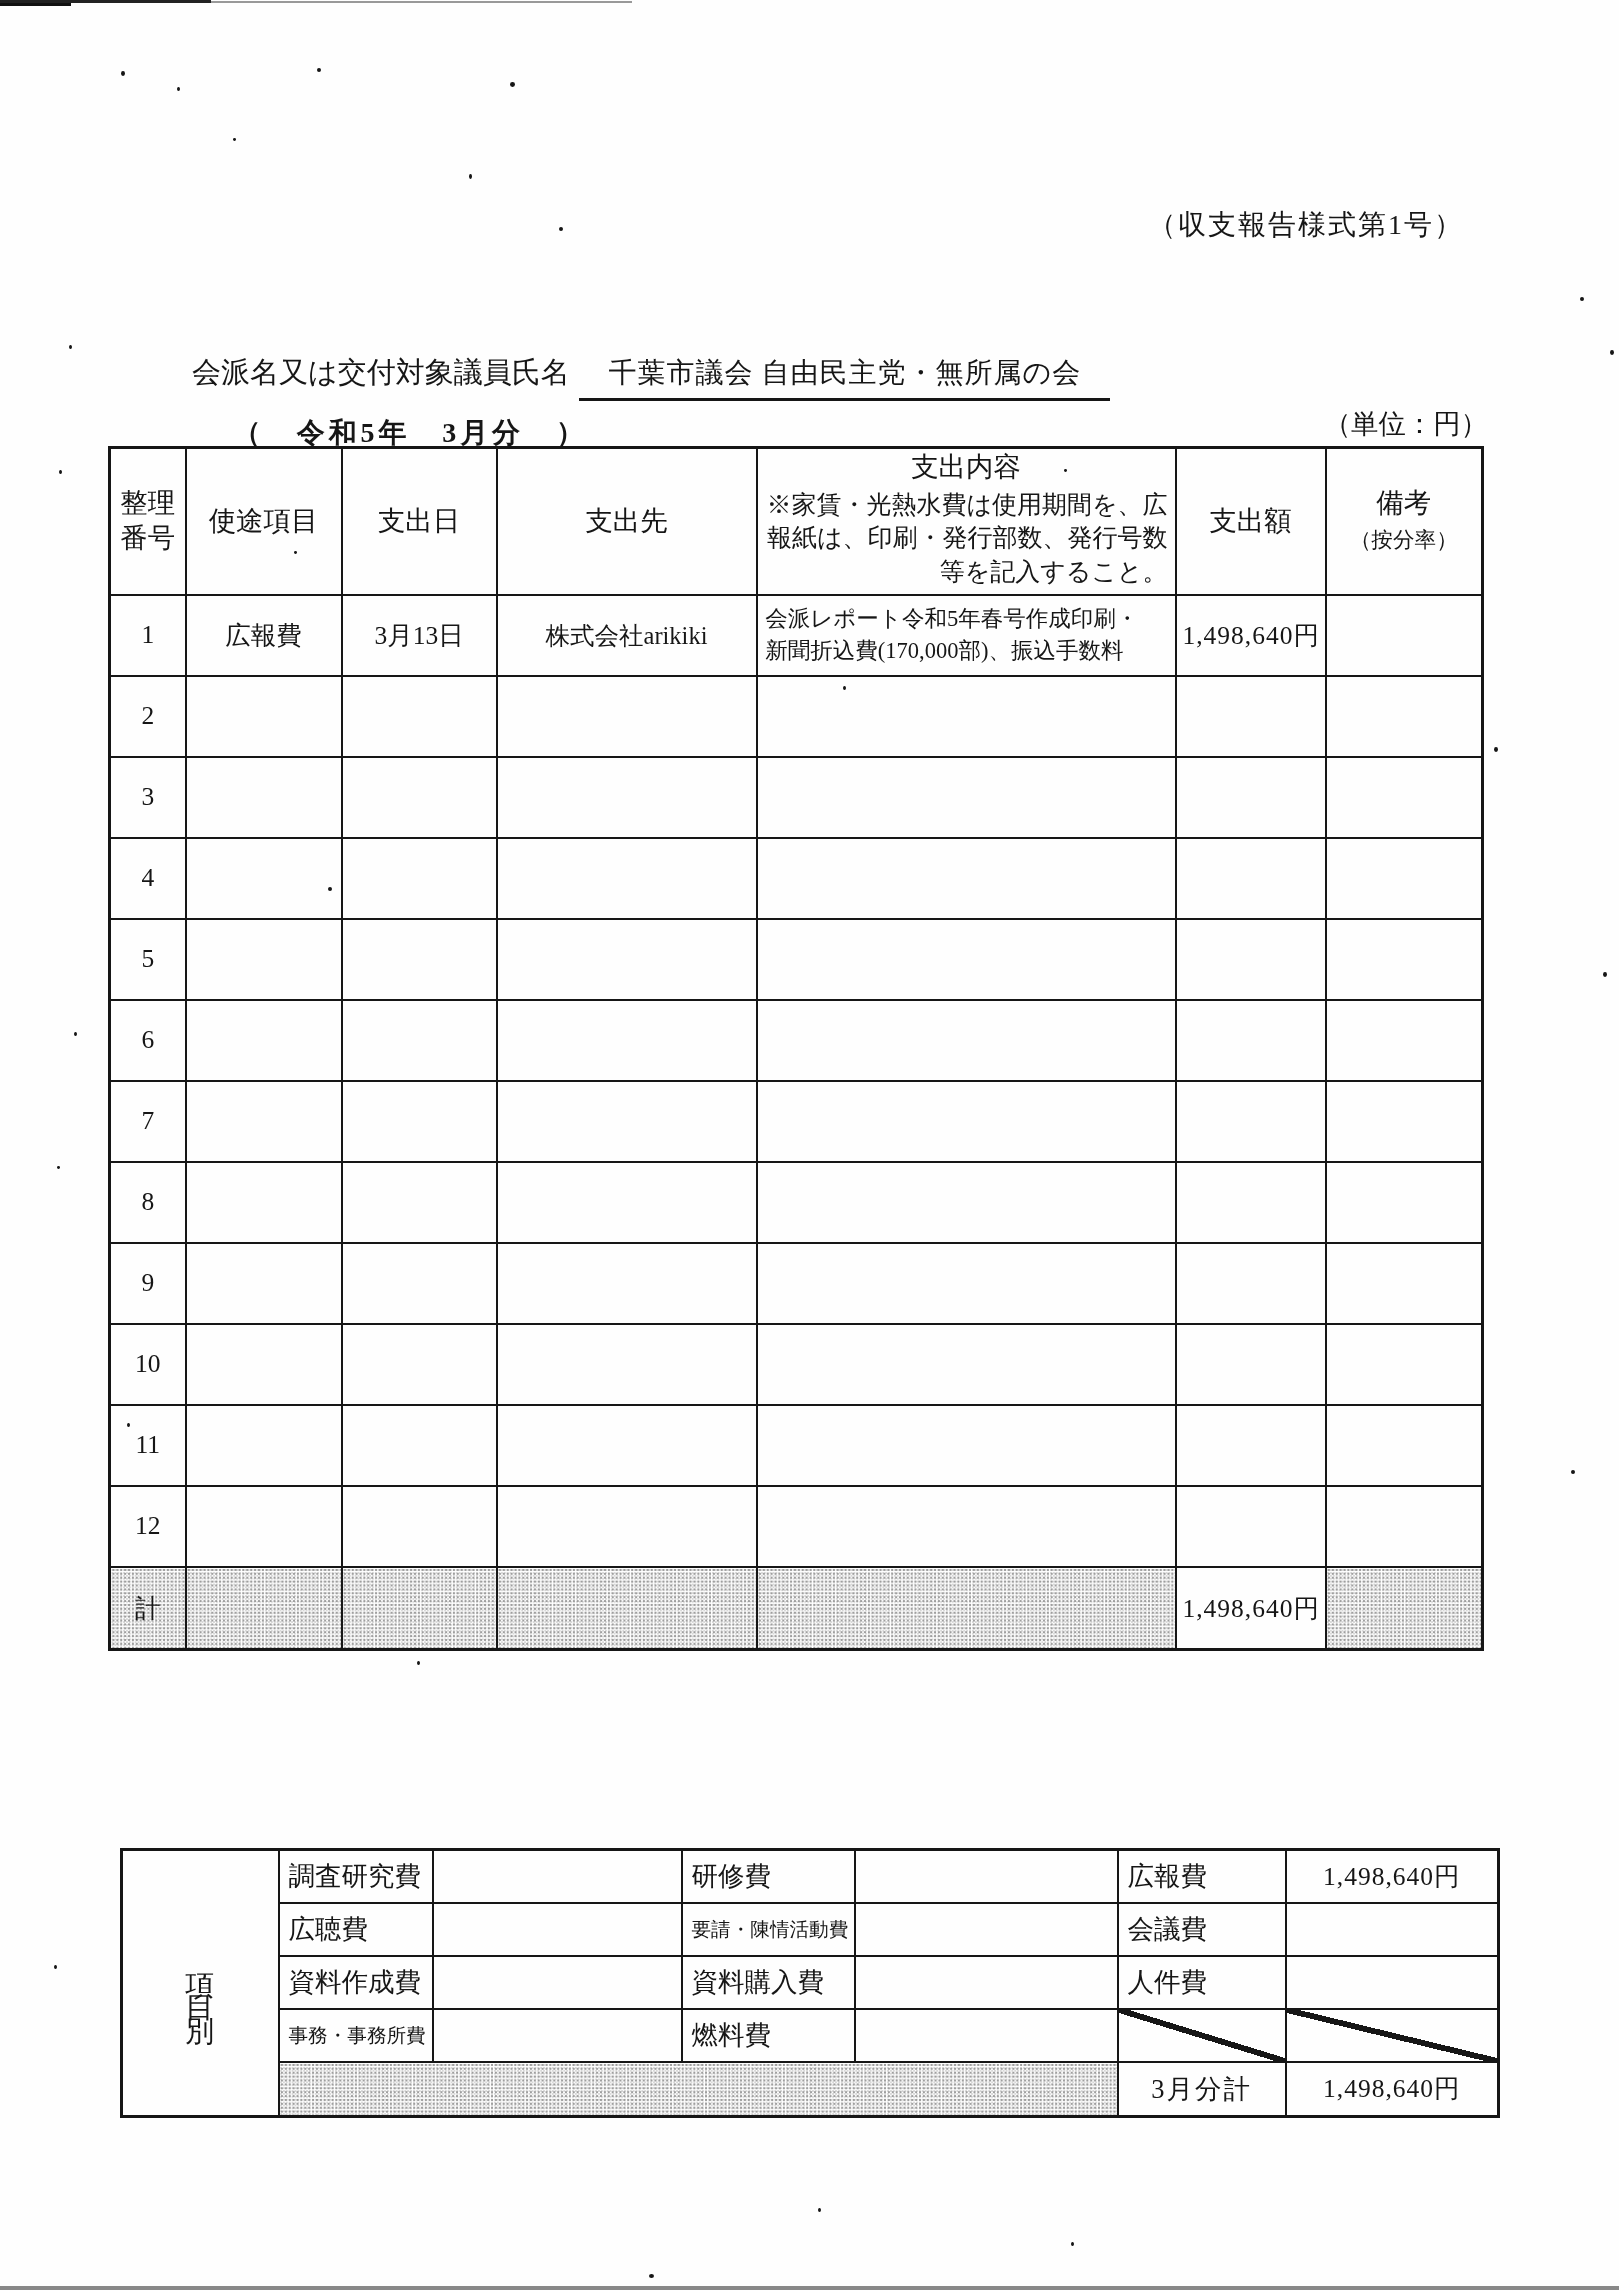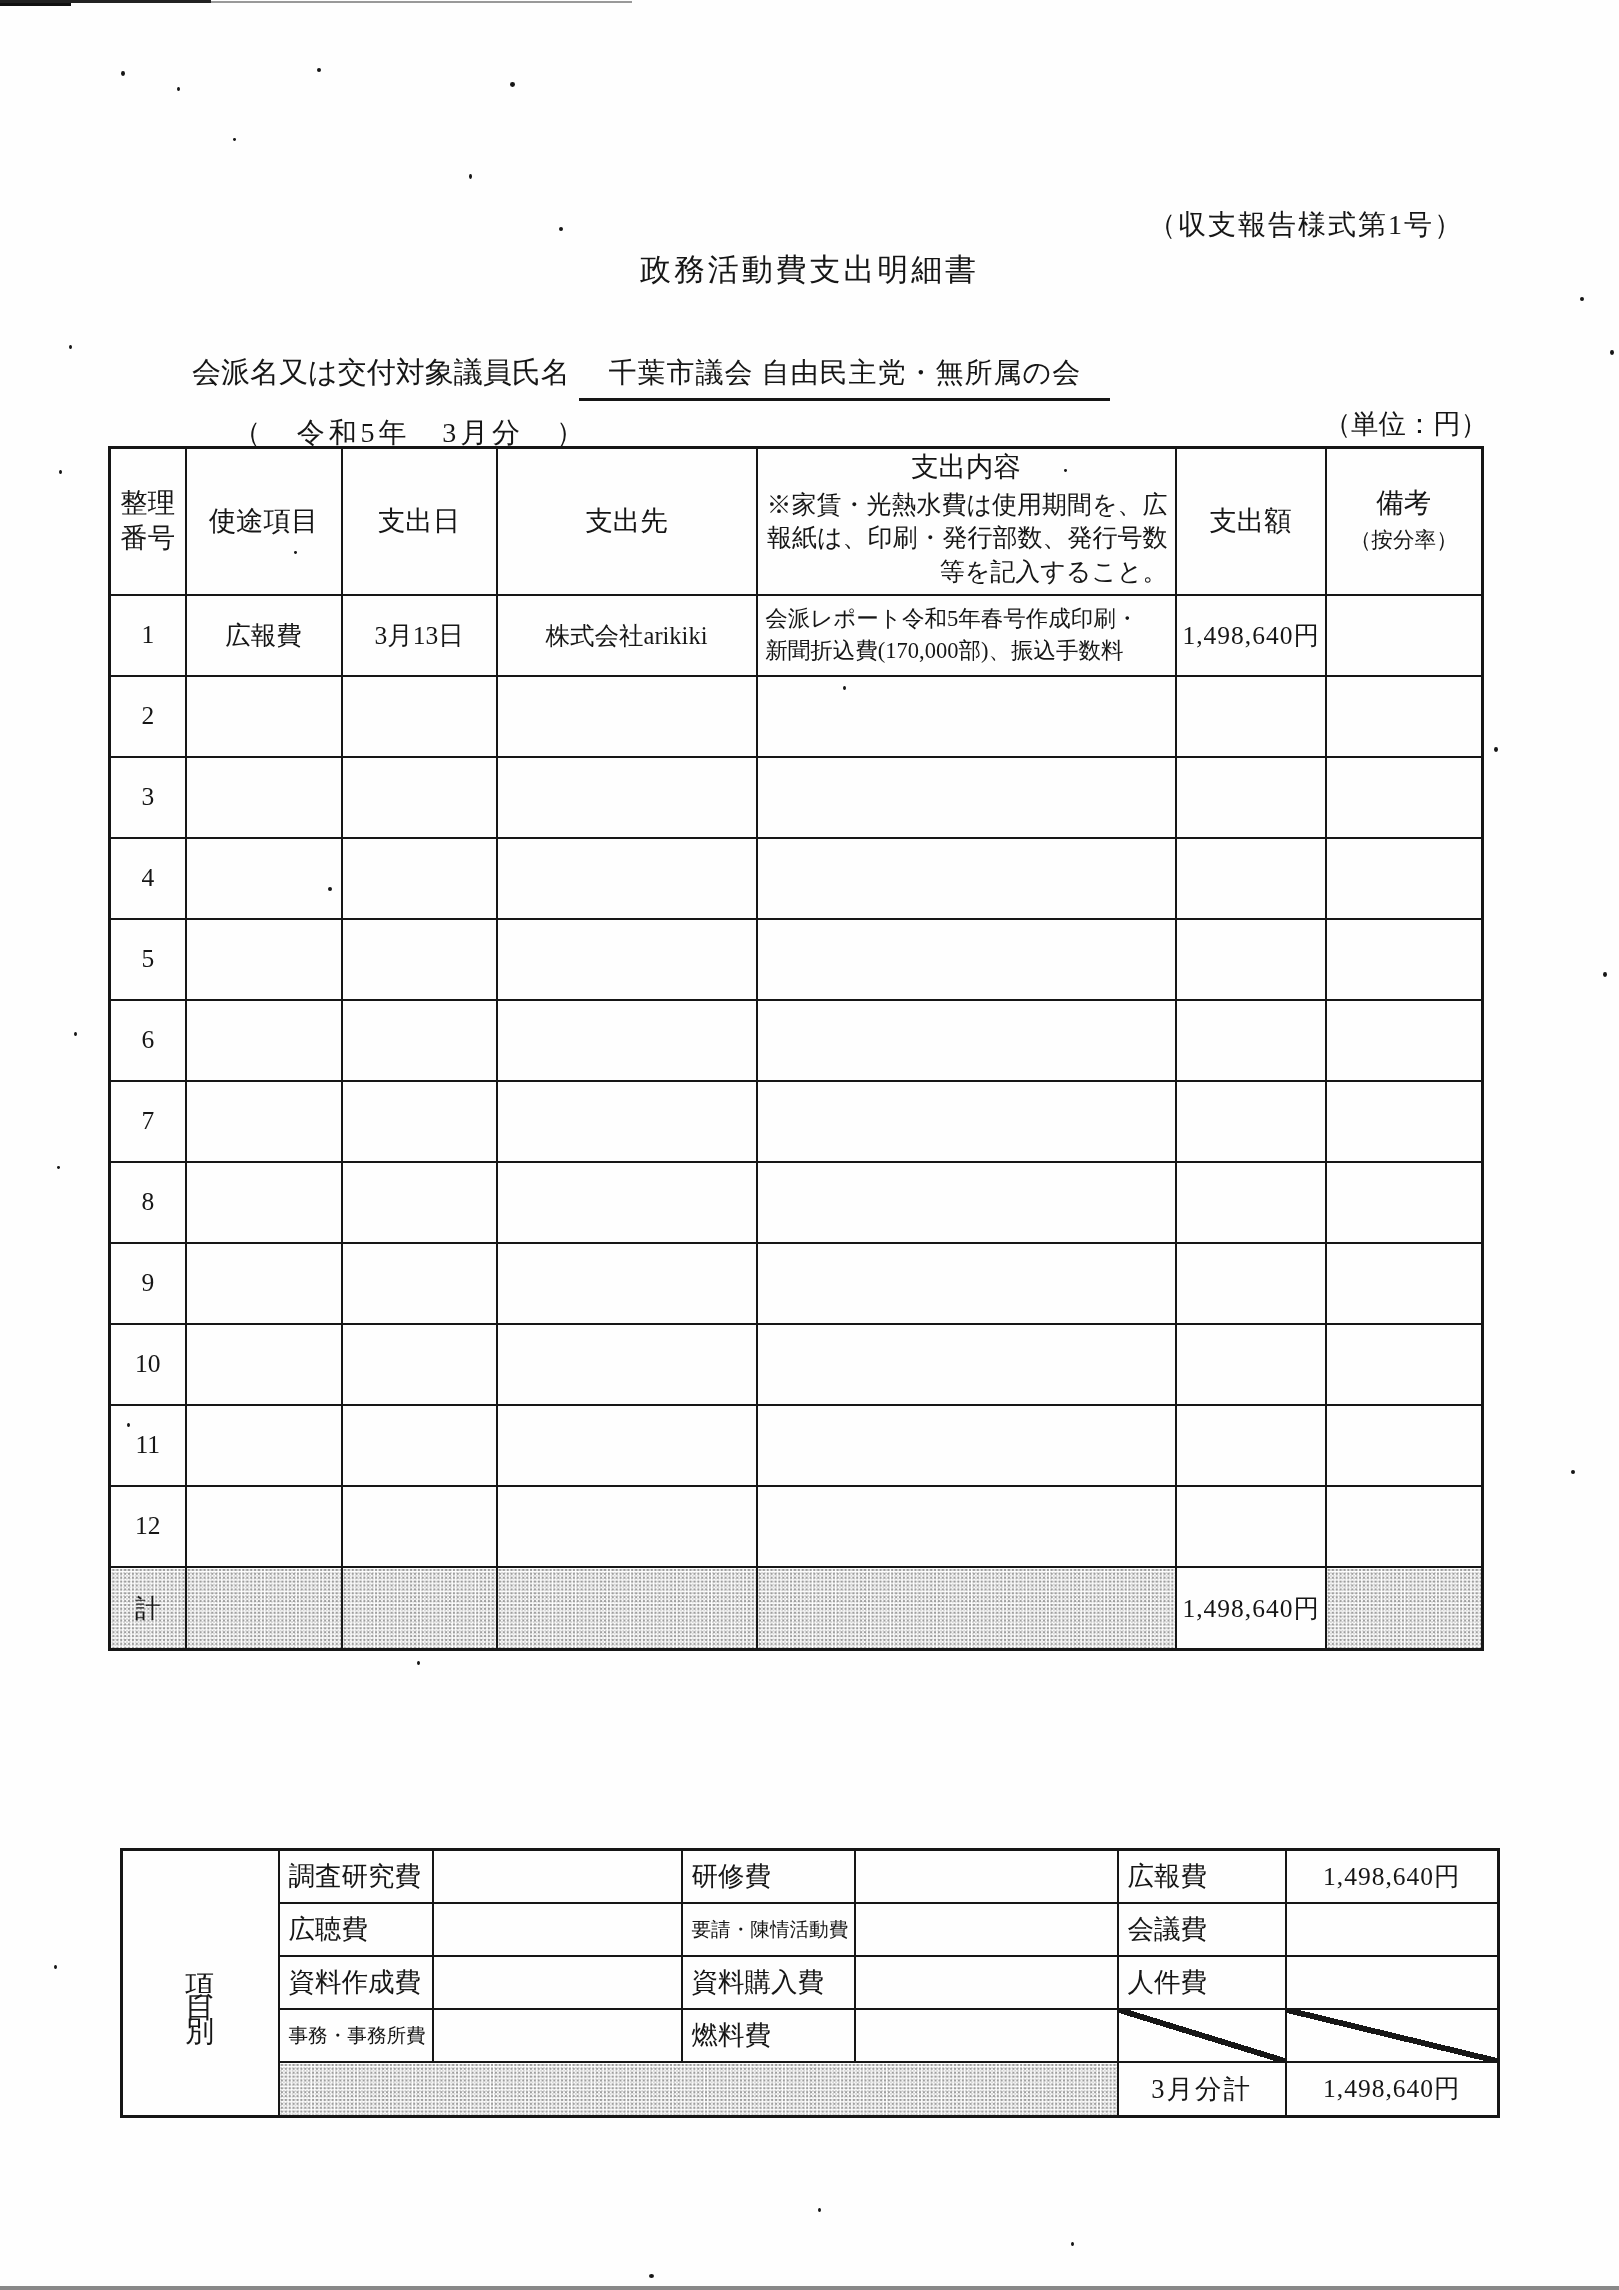--- a/index.html
+++ b/index.html
@@ -10,21 +10,21 @@
     background:#fefefe;
     font-family:"Liberation Serif","DejaVu Serif",serif;
     color:#161616;
     overflow:hidden;
   }
   
   .form-code{position:absolute;top:206px;right:155px;font-size:28px;letter-spacing:2px;}
   .doc-title{position:absolute;top:249px;left:0;width:100%;text-align:center;font-size:31px;letter-spacing:2.9px;}
   .party-line{position:absolute;top:353px;left:192px;font-size:29px;white-space:nowrap;}
   .party-value{display:inline-block;margin-left:9.8px;padding:0 29px 5.9px 29px;border-bottom:3.9px solid #161616;font-size:28px;letter-spacing:1px;}
-  .period{position:absolute;top:414px;left:233px;font-size:28px;letter-spacing:3.9px;}
+  .period{position:absolute;top:414px;left:233px;font-size:28px;letter-spacing:3.9px;font-weight:bold;}
   .unit-note{position:absolute;top:406px;right:131px;font-size:27.4px;}
   
   table{border-collapse:collapse;table-layout:fixed;}
   td,th{border:2px solid #161616;overflow:hidden;font-weight:normal;}
   
   .main-table{position:absolute;left:108px;top:446px;width:1372px;border:3.9px solid #161616;}
   .main-table thead tr{height:132px;}
   .main-table tbody tr{height:81px;}
   .main-table tr.total-row{height:83px;border-top:2.9px solid #161616;}
   .main-table th{font-size:27.4px;text-align:center;vertical-align:middle;line-height:1.3;}
@@ -66,21 +66,20 @@
 </head>
 <body>
 
 <div class="paper">
 
   <div class="edge-a"></div>
   <div class="edge-b"></div>
   <div class="edge-c"></div>
 
   <div class="form-code">（収支報告様式第1号）</div>
-  <div class="doc-title">政務活動費支出明細書</div>
 
   <div class="party-line">
     <span>会派名又は交付対象議員氏名</span><span class="party-value">千葉市議会 自由民主党・無所属の会</span>
   </div>
   <div class="period">（　令和5年　3月分　）</div>
   <div class="unit-note">（単位：円）</div>
 
   <table class="main-table">
     <colgroup>
       <col style="width:76px">

